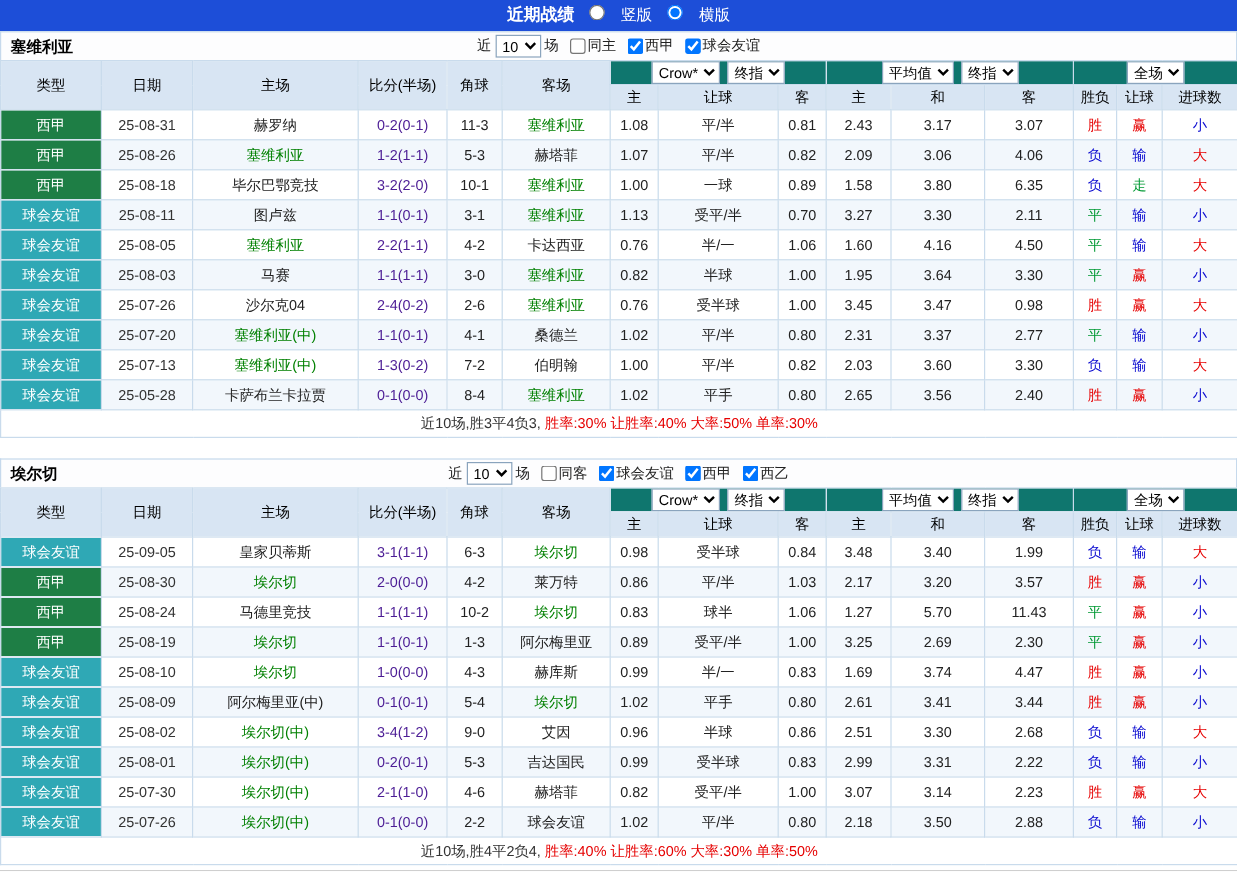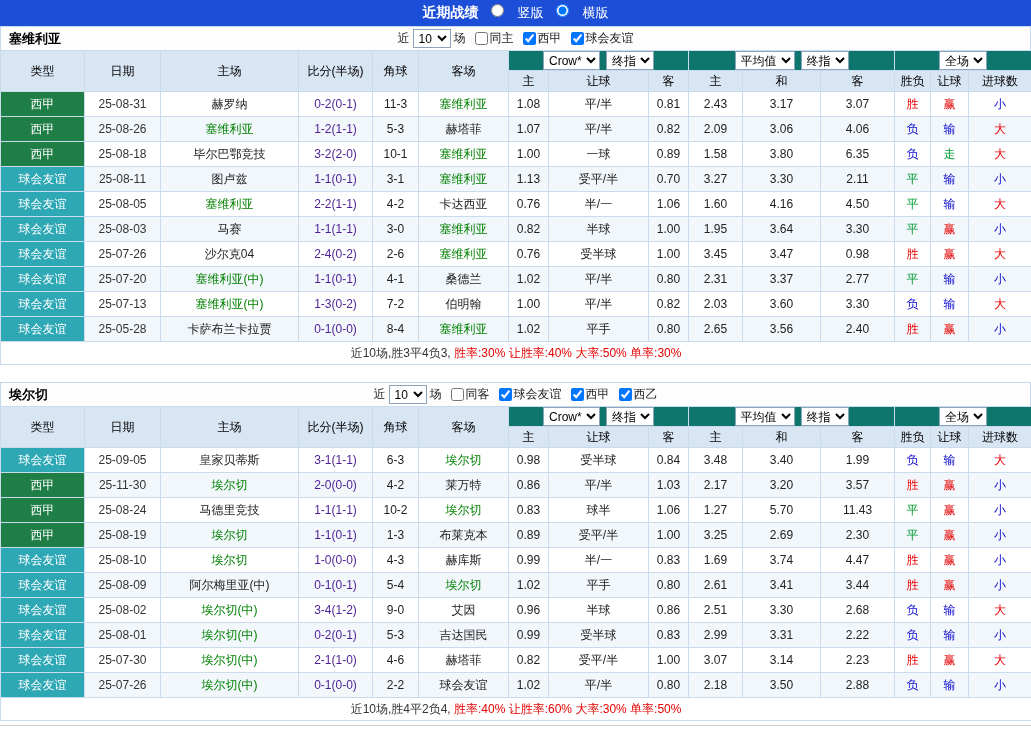--- a/index.html
+++ b/index.html
@@ -474,21 +474,21 @@
             <td>0.84</td>
             <td>3.48</td>
             <td>3.40</td>
             <td>1.99</td>
             <td class="c-blue">负</td>
             <td class="c-blue">输</td>
             <td class="c-red">大</td>
           </tr>
           <tr class="alt">
             <td class="lg lg-liga">西甲</td>
-            <td class="date">25-11-30</td>
+            <td class="date">25-08-30</td>
             <td class="team">埃尔切</td>
             <td class="score">2-0(0-0)</td>
             <td>4-2</td>
             <td>莱万特</td>
             <td>0.86</td>
             <td>平/半</td>
             <td>1.03</td>
             <td>2.17</td>
             <td>3.20</td>
             <td>3.57</td>
@@ -512,21 +512,21 @@
             <td class="c-green">平</td>
             <td class="c-red">赢</td>
             <td class="c-blue">小</td>
           </tr>
           <tr class="alt">
             <td class="lg lg-liga">西甲</td>
             <td class="date">25-08-19</td>
             <td class="team">埃尔切</td>
             <td class="score">1-1(0-1)</td>
             <td>1-3</td>
-            <td>布莱克本</td>
+            <td>阿尔梅里亚</td>
             <td>0.89</td>
             <td>受平/半</td>
             <td>1.00</td>
             <td>3.25</td>
             <td>2.69</td>
             <td>2.30</td>
             <td class="c-green">平</td>
             <td class="c-red">赢</td>
             <td class="c-blue">小</td>
           </tr>

